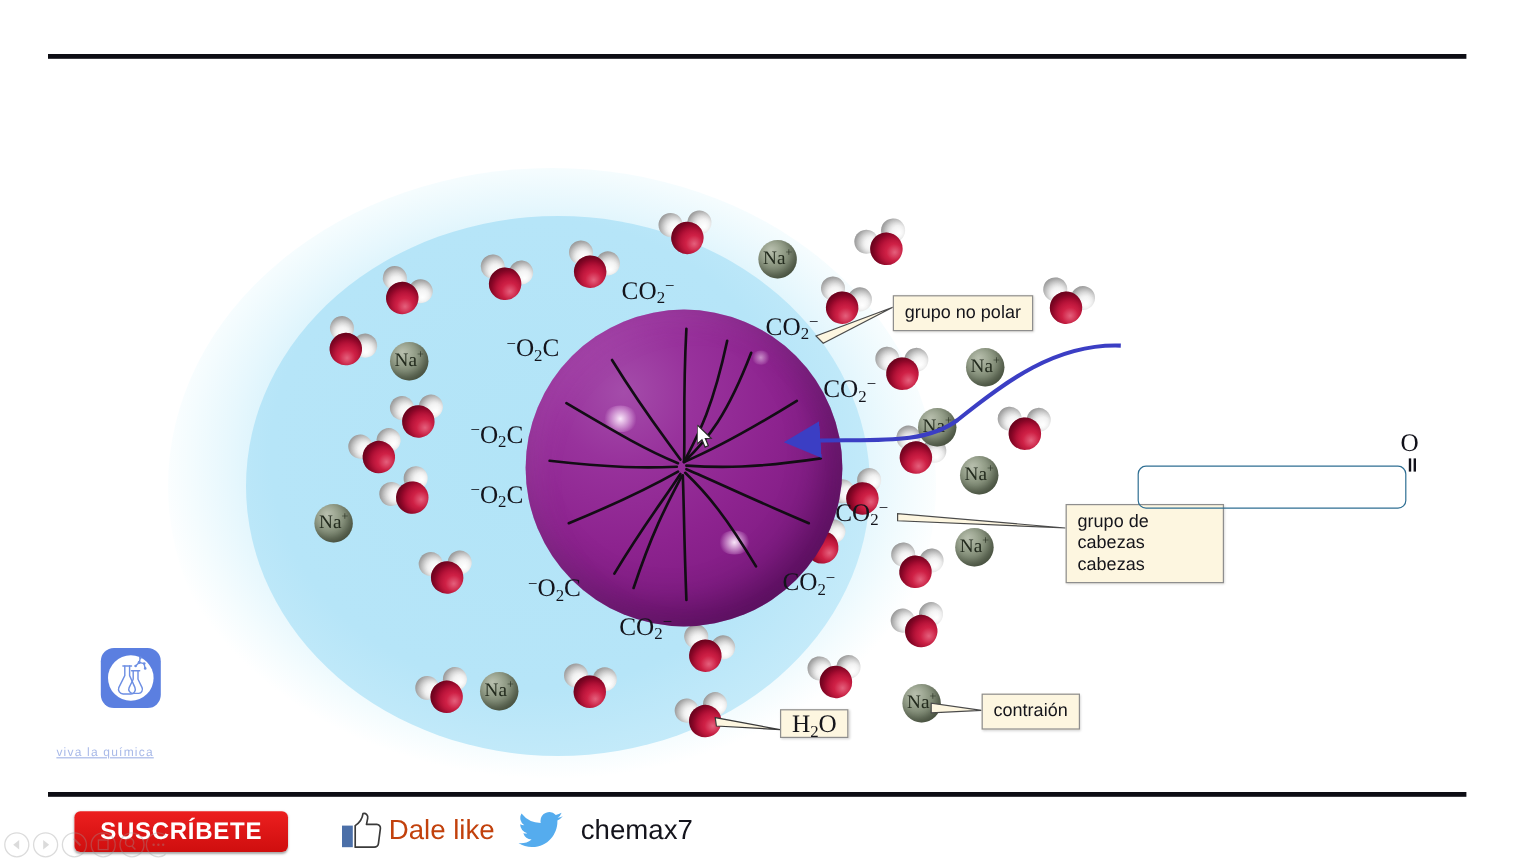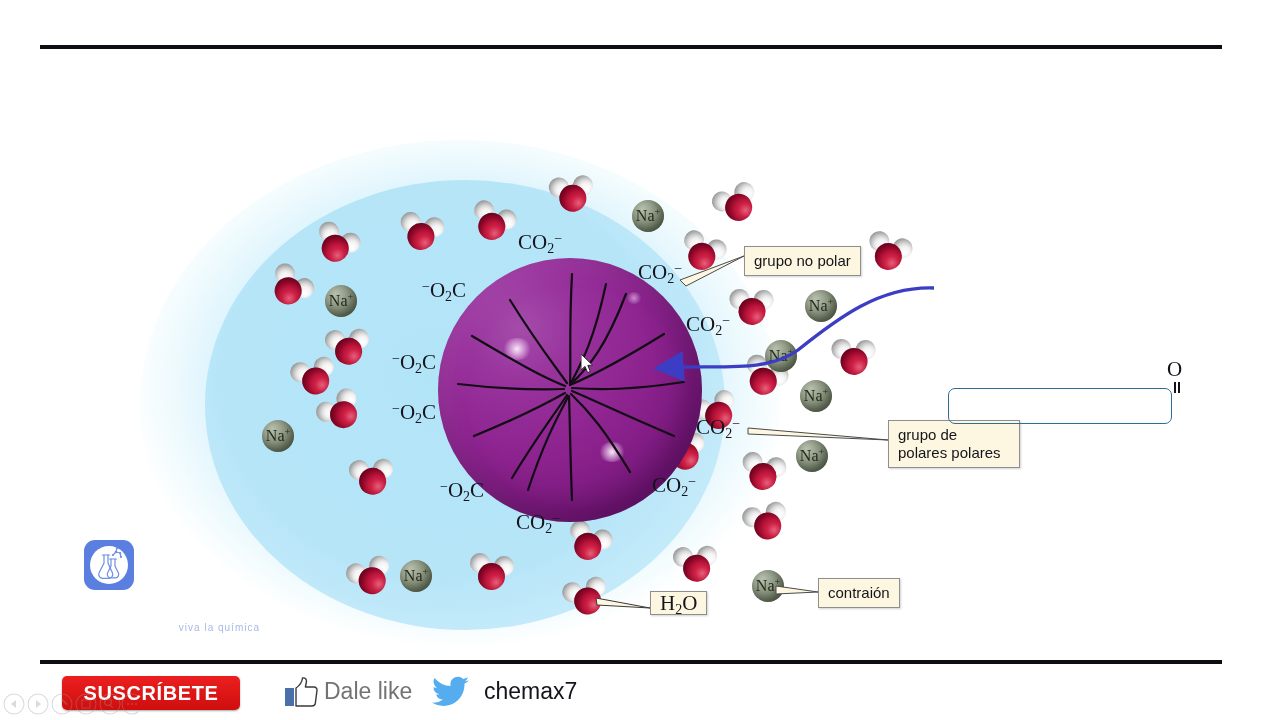--- a/index.html
+++ b/index.html
@@ -115,35 +115,35 @@
   .logo-mark{
     position:absolute;left:40px;top:0;width:50px;height:50px;border-radius:11px;
     background:#5b7fe0;
   }
   .logo-circle{position:absolute;left:6px;top:6px;width:38px;height:38px;border-radius:50%;background:#ffffff;}
   .logo-name{
     position:absolute;left:0;top:56px;width:200px;text-align:center;
     font-family:"Liberation Sans",sans-serif;font-size:22px;letter-spacing:1.6px;color:#6e8fe3;
   }
   .logo-tag{
-    position:absolute;left:16px;top:82px;width:200px;text-align:right;
-    font-family:"Liberation Sans",sans-serif;font-size:10px;letter-spacing:1px;color:#a8b9e8;
+    position:absolute;left:3px;top:82px;width:200px;text-align:left;
+    font-family:"Liberation Sans",sans-serif;font-size:10px;letter-spacing:1px;color:#a8b9e8;text-decoration:underline;
   }
 
   
   .rule-bot{position:absolute;left:40px;top:660px;width:1182px;height:4px;background:#0d0d14;}
   .subs{
     position:absolute;left:62px;top:676px;width:178px;height:34px;border-radius:5px;
     background:linear-gradient(#ec1f1f,#cf0e0e);
     box-shadow:0 1px 2px rgba(0,0,0,.35);
     font-family:"Liberation Sans",sans-serif;font-weight:bold;font-size:20px;
     letter-spacing:.6px;color:#ffffff;text-align:center;line-height:34px;
   }
   .like-icon{position:absolute;left:285px;top:676px;width:34px;height:32px;}
-  .like-txt{position:absolute;left:324px;top:678px;font-size:23px;color:#737373;font-family:"Liberation Sans",sans-serif;}
+  .like-txt{position:absolute;left:324px;top:678px;font-size:23px;color:#c2410c;font-family:"Liberation Sans",sans-serif;}
   .tw-icon{position:absolute;left:432px;top:676px;width:38px;height:32px;}
   .tw-txt{position:absolute;left:484px;top:678px;font-size:23px;color:#14141c;font-family:"Liberation Sans",sans-serif;}
 
   .ghostbar{position:absolute;left:2px;top:692px;width:136px;height:24px;opacity:.35;}
 </style>
 </head>
 <body>
 
 <div id="slide">
 
@@ -345,21 +345,21 @@
         <marker id="bluehead" markerWidth="9" markerHeight="9" refX="7" refY="4.5" orient="auto">
           <path d="M0,0 L9,4.5 L0,9 z" fill="#3b3ec4"></path>
         </marker>
       </defs>
       <path d="M934,178 C880,176 838,208 798,240 C766,264 716,254 660,258" fill="none" stroke="#3b3ec4" stroke-width="3.4" marker-end="url(#bluehead)"></path>
     </svg>
 
     <div class="callout" style="left:744px;top:136px;">grupo no polar</div>
 
     <div class="callout" style="left:888px;top:310px;width:112px;">grupo de
-polares polares</div>
+cabezas cabezas</div>
 
     <div class="callout" style="left:818px;top:468px;">contraión</div>
 
     <div class="callout serifbox" style="left:650px;top:481px;">H<sub>2</sub>O</div>
 
     <div class="formula-wrap">
       <div class="formula-box" style="width:222px;"></div>
       <div class="formula-O">O</div>
       <div class="dbl-bond">
           <i style="left:0;"></i>

